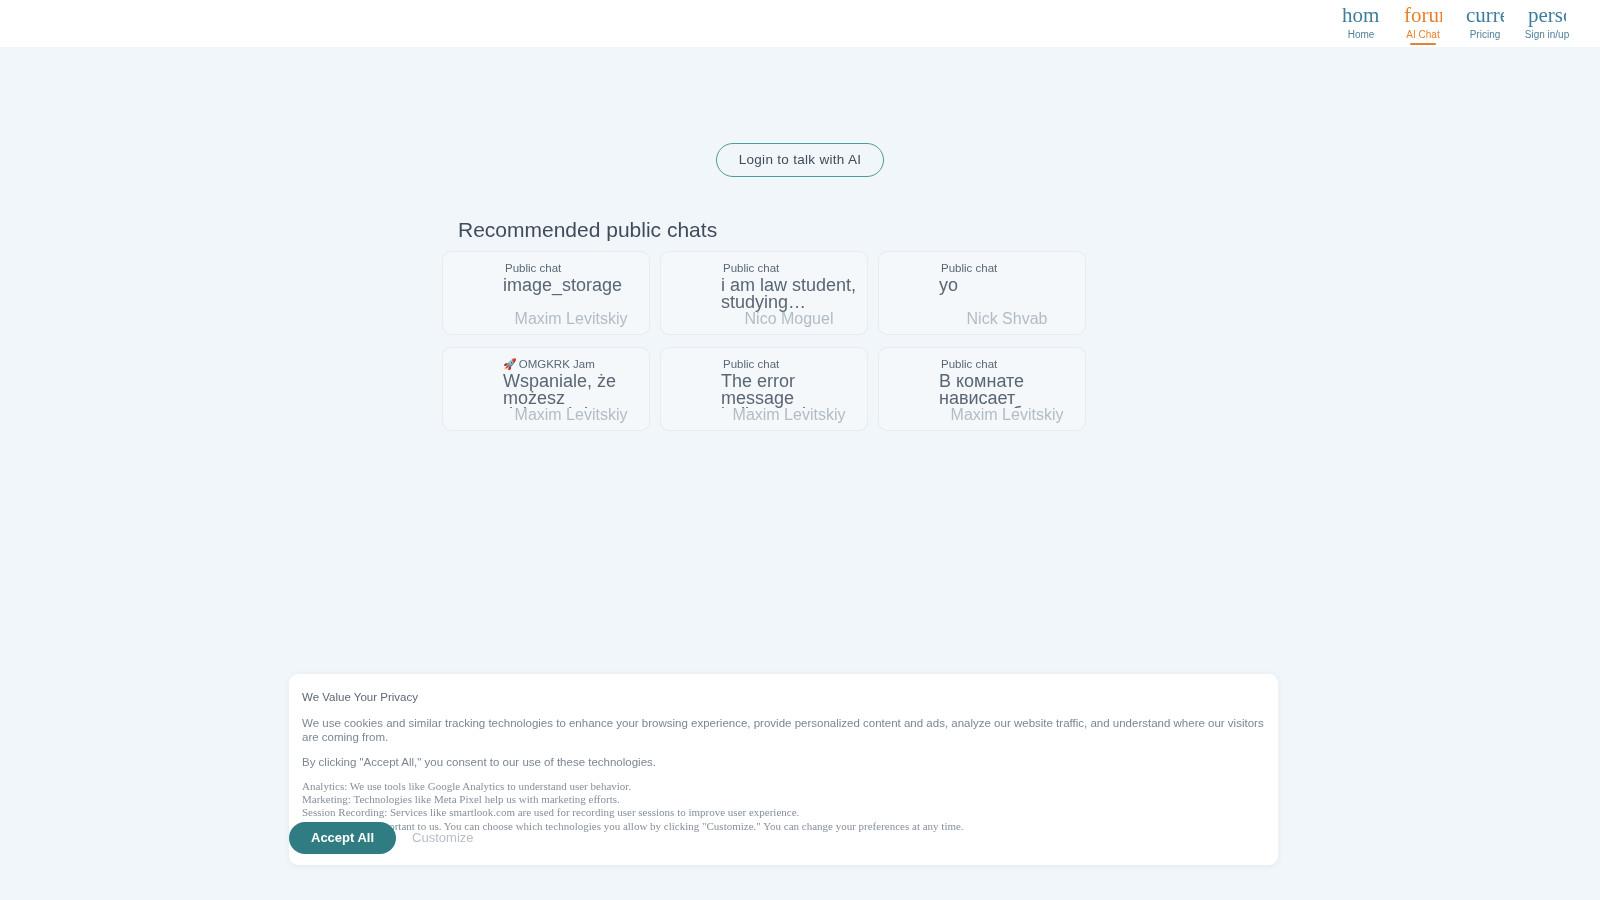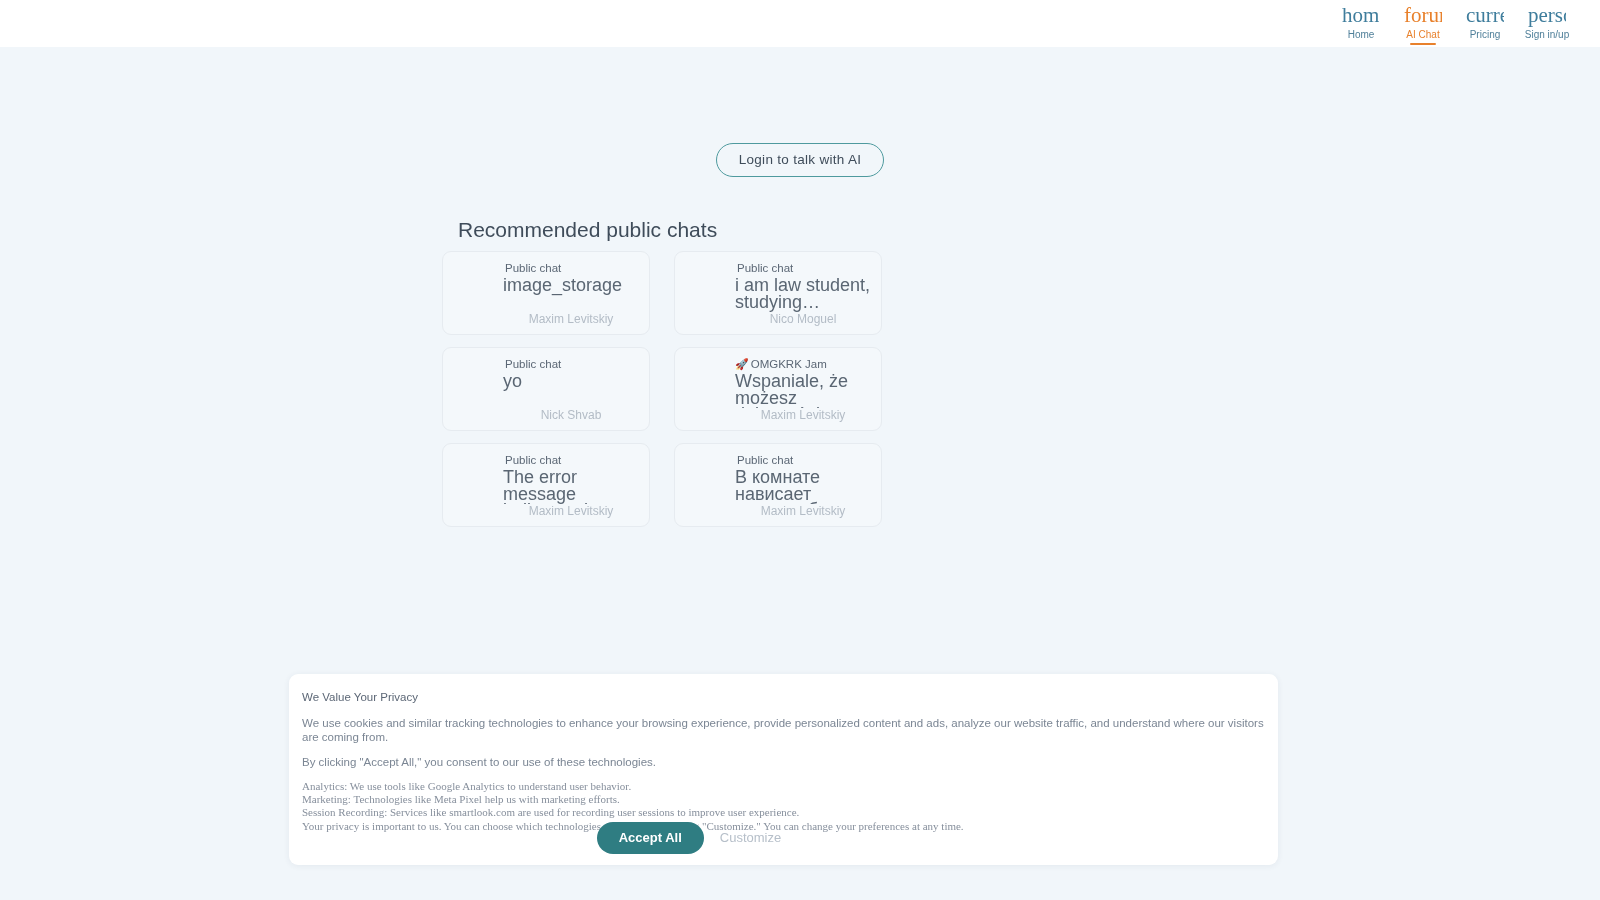--- a/index.html
+++ b/index.html
@@ -118,21 +118,21 @@
     font-weight: 400;
   }
 
   .cards {
     position: absolute;
     top: 209px;
     left: 442px;
     width: 656px;
     display: flex;
     flex-wrap: wrap;
-    gap: 12px 24px;
+    gap: 12px 10px;
   }
   .card {
     width: 208px;
     height: 84px;
     box-sizing: border-box;
     background: #f4f8fb;
     border: 1px solid #e6ebf0;
     border-radius: 9px;
     padding: 9px 10px 8px 60px;
     display: flex;
@@ -149,21 +149,21 @@
   }
   .card-emoji { font-size: 11px; margin-right: 2px; }
   .card-snippet {
     font-size: 18px;
     line-height: 16.5px;
     color: #5a6673;
     flex: 1;
     overflow: hidden;
   }
   .card-author {
-    font-size: 12px;
+    font-size: 16px;
     line-height: 14px;
     color: #b3bcc6;
     text-align: center;
     white-space: nowrap;
   }
 
   
   .cookie-banner {
     position: absolute;
     left: 289px;
@@ -195,21 +195,20 @@
     margin-bottom: 0;
     font-family: Liberation Serif, serif;
   }
   .cookie-list div { white-space: nowrap; }
   .cookie-actions {
     position: absolute;
     left: 0;
     top: 148px;
     width: 806px;
     display: flex;
-    justify-content: center;
     align-items: center;
     gap: 10px;
   }
   .btn-accept {
     background: #2f7d82;
     color: #ffffff;
     border: none;
     border-radius: 18px;
     font-family: "Liberation Sans", sans-serif;
     font-size: 13px;

